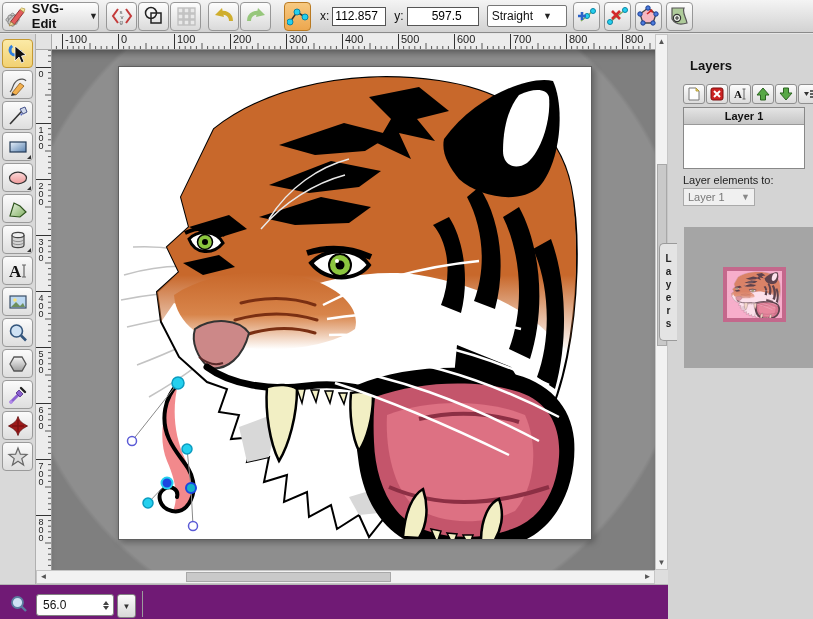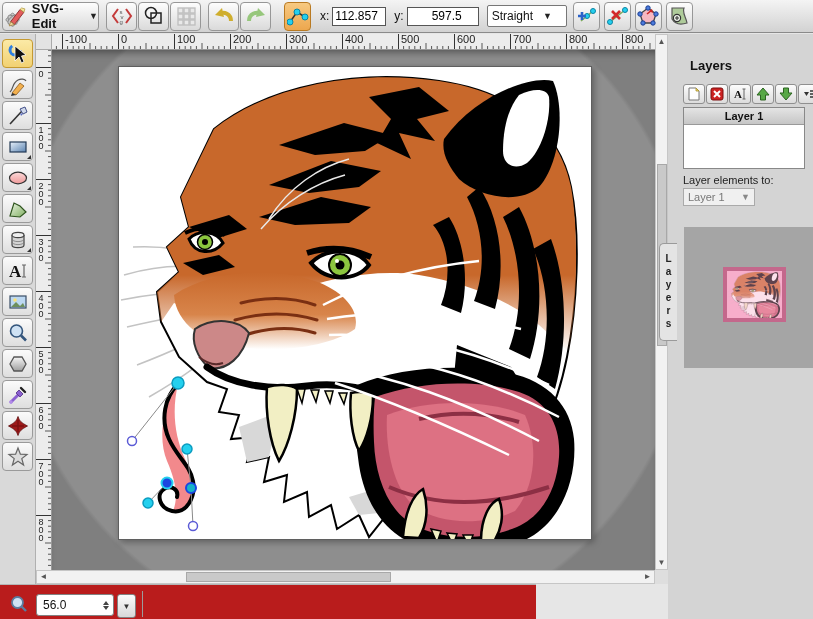--- a/index.html
+++ b/index.html
@@ -65,21 +65,21 @@
   #move-label{position:absolute;left:15px;top:140px;font-size:11px;color:#222}
   #move-select{position:absolute;left:15px;top:154px;width:72px;height:18px;background:#f0f0f0;border:1px solid #aaa;
      color:#777;font-size:11px;display:flex;align-items:center;justify-content:space-between;padding:0 4px;box-sizing:border-box}
   #side-tab{left:659px;top:243px;width:17px;height:96px;background:#e4e4e4;border:1px solid #9a9a9a;border-right:none;
      border-radius:5px 0 0 5px;display:flex;align-items:center;justify-content:center;z-index:5}
   #side-tab span{writing-mode:vertical-lr;text-orientation:upright;font-size:10px;font-weight:bold;letter-spacing:2px;color:#222}
   #thumbbox{position:absolute;left:16px;top:193px;width:129px;height:141px;background:#a5a5a5}
   #minithumb{position:absolute;left:39px;top:40px;width:63px;height:55px;background:#f7aecb;border:4px solid #c4688c;box-sizing:border-box}
 
   
-  #bottombar{left:0;top:584px;width:536px;height:35px;background:#b91c1c;border-top:1px solid #b5b5b5;box-sizing:border-box}
+  #bottombar{left:0;top:584px;width:668px;height:35px;background:#701a75;border-top:1px solid #b5b5b5;box-sizing:border-box}
   #zoombox{position:absolute;left:36px;top:9px;width:78px;height:22px;background:#fff;border:1px solid #828282;border-radius:3px;
      display:flex;align-items:center;box-sizing:border-box;padding-left:6px;font-size:12px}
   #zoomspin{margin-left:auto;display:flex;flex-direction:column;justify-content:center;gap:1px;padding-right:4px}
   #zoomdrop{position:absolute;left:117px;top:9px;width:17px;height:22px;border:1px solid #828282;border-radius:3px;
      background:linear-gradient(#fbfbfb,#d8d8d8);display:flex;align-items:center;justify-content:center;font-size:8px;color:#333}
   #bsep{position:absolute;left:142px;top:6px;width:1px;height:26px;background:#9c9c9c}
   .tri-u{width:0;height:0;border-left:3px solid transparent;border-right:3px solid transparent;border-bottom:4px solid #444}
   .tri-d{width:0;height:0;border-left:3px solid transparent;border-right:3px solid transparent;border-top:4px solid #444}
 </style>
 </head>

